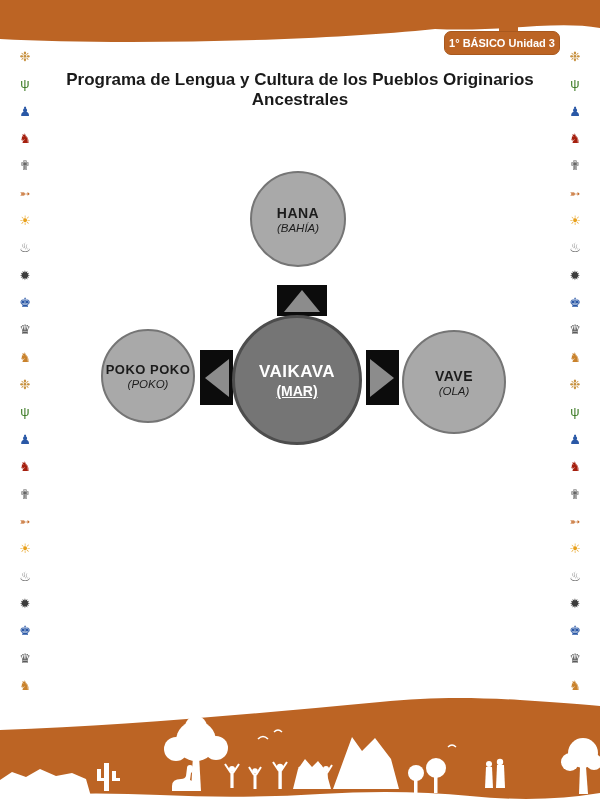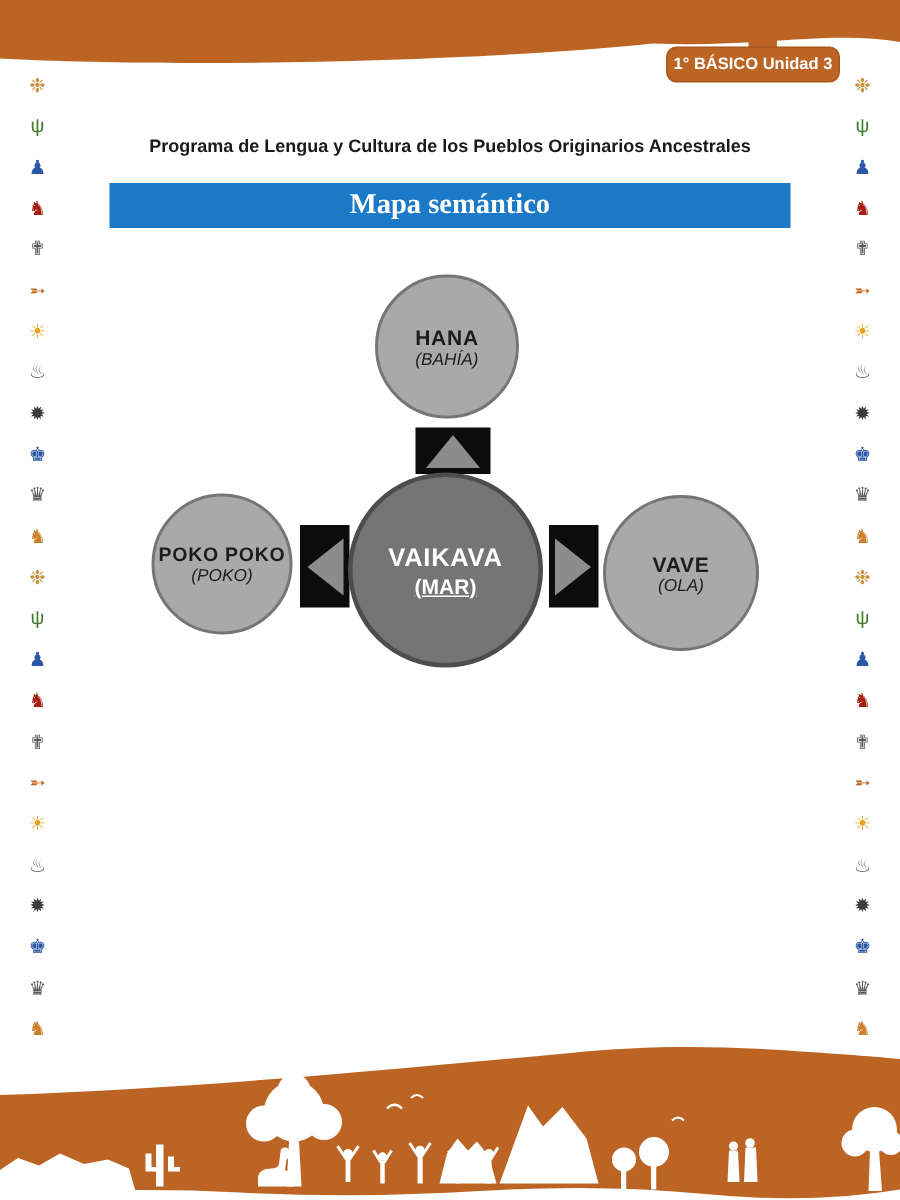--- a/index.html
+++ b/index.html
@@ -25,41 +25,41 @@
   .icon-col{
     position:absolute;top:50px;height:642px;width:26px;z-index:4;
     display:flex;flex-direction:column;justify-content:space-between;align-items:center;
   }
   .icon-col-left{left:12px;}
   .icon-col-right{right:12px;}
   .m-icon{font-size:13px;line-height:13px;display:block;}
   
   .hdr-line1{
     position:absolute;top:70px;left:50px;width:500px;text-align:center;
-    font-size:12px;font-weight:bold;color:#1a1a1a;margin-top:20px;
+    font-size:17px;font-weight:bold;color:#1a1a1a;
   }
   .hdr-line2{
     position:absolute;top:93px;left:50px;width:500px;text-align:center;
     font-size:13px;font-weight:bold;color:#1a1a1a;
   }
   .banner{
     position:absolute;top:122px;left:73px;width:454px;height:30px;
     background:#1b79c8;color:#ffffff;
     font-family:"Liberation Serif", serif;font-weight:bold;font-size:19px;
     display:flex;align-items:center;justify-content:center;
   }
   
   .node{
     position:absolute;border-radius:50%;box-sizing:border-box;
     display:flex;flex-direction:column;align-items:center;justify-content:center;
     text-align:center;z-index:6;
   }
   .node-light{background:#a9a9a9;border:2px solid #757575;color:#1c1c1c;}
   .node-dark{background:#757575;border:3px solid #4d4d4d;color:#ffffff;}
-  .node-top{left:250px;top:183px;width:96px;height:96px;}
+  .node-top{left:250px;top:171px;width:96px;height:96px;}
   .node-center{left:232px;top:315px;width:130px;height:130px;text-align:center;}
   .node-left{left:101px;top:329px;width:94px;height:94px;}
   .node-right{left:402px;top:330px;width:104px;height:104px;}
   .node .word{font-weight:bold;font-size:14px;letter-spacing:.5px;}
   .node-center .word{font-size:17px;}
   .node .gloss{font-size:11.5px;font-style:italic;margin-top:1px;}
   .node-center .gloss{font-size:14px;font-weight:bold;font-style:normal;text-decoration:underline;}
   .node-left .word{font-size:13px;}
   .connector{position:absolute;background:#0c0c0c;z-index:5;}
   .conn-top{left:277px;top:285px;width:50px;height:31px;}
@@ -147,23 +147,20 @@
       <span class="m-icon" style="color: rgb(232, 161, 29);">☀</span>
       <span class="m-icon" style="color: rgb(106, 106, 106);">♨</span>
       <span class="m-icon" style="color: rgb(60, 60, 60);">✹</span>
       <span class="m-icon" style="color: rgb(42, 88, 166);">♚</span>
       <span class="m-icon" style="color: rgb(90, 90, 90);">♛</span>
       <span class="m-icon" style="color: rgb(201, 130, 44);">♞</span>
     </div>
 
   <div class="hdr-line1">Programa de Lengua y Cultura de los Pueblos Originarios Ancestrales</div>
 
-  <div class="banner">
-    <span>Mapa semántico</span>
-  </div>
 
   <div class="connector conn-top">
     <div class="tri tri-up"></div>
   </div>
   <div class="connector conn-left">
     <div class="tri tri-left"></div>
   </div>
   <div class="connector conn-right">
     <div class="tri tri-right"></div>
   </div>

